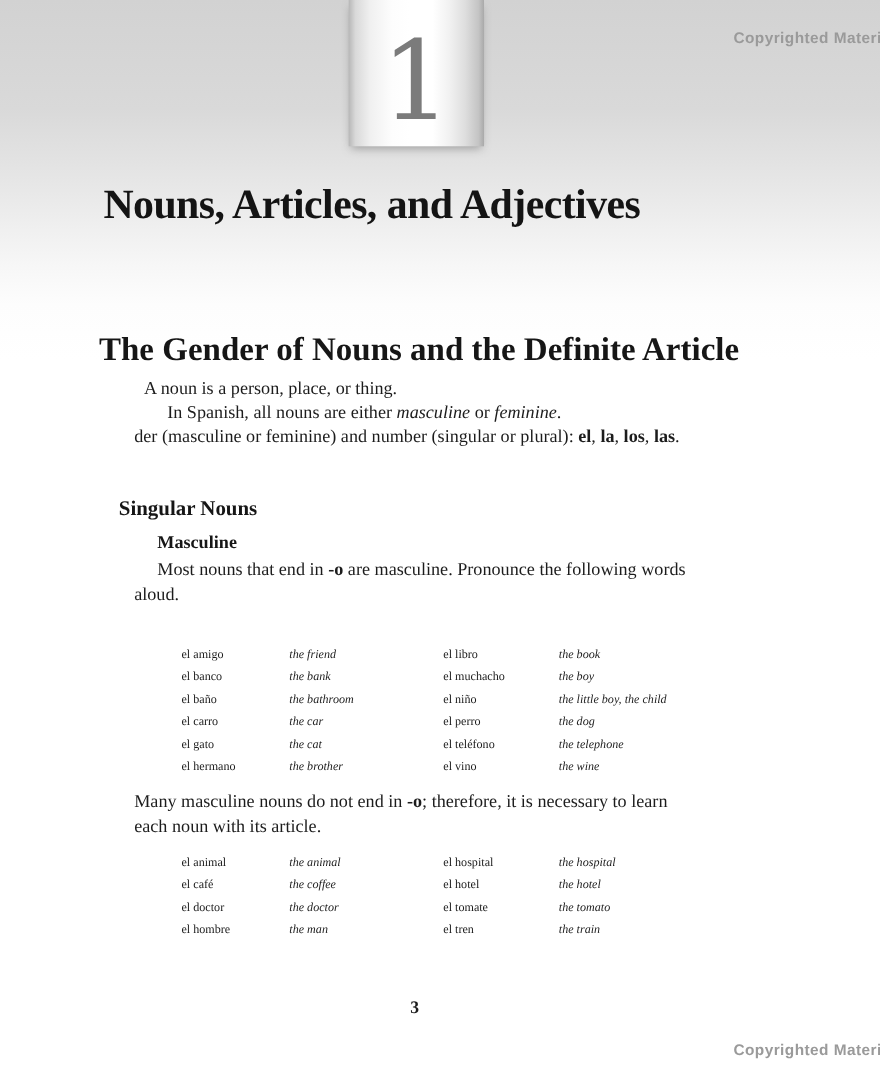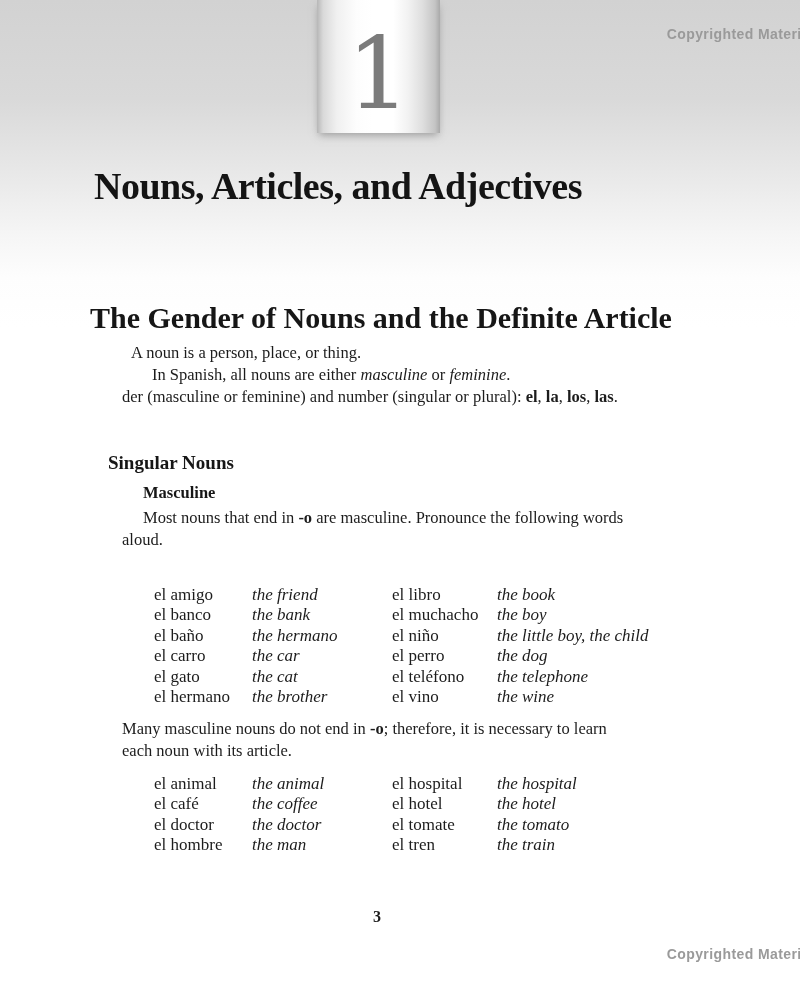--- a/index.html
+++ b/index.html
@@ -51,23 +51,23 @@
   }
   .richblock{position:absolute;left:122px;font-size:16.5px;line-height:22px;}
   .richblock .rich-line{white-space:nowrap;}
   .intro{top:342px;}
   .masc-intro{top:507px;}
   .many-note{top:718px;}
   .seg-r{font-style:normal;font-weight:normal;margin-top:44px;}
   .seg-i{font-style:italic;}
   .seg-b{font-weight:bold;}
   .vocab{
-    position:absolute;left:154px;
+    position:absolute;left:165px;
     display:grid;grid-template-columns:98px 140px 105px auto;
-    font-size:17px;line-height:20.4px;white-space:nowrap;
+    font-size:11px;line-height:20.4px;white-space:nowrap;
   }
   .vocab-1{top:585px;}
   .vocab-2{top:774px;}
   .vocab-es{font-style:normal;}
   .vocab-en{font-style:italic;}
   .page-number{
     position:absolute;left:0;top:908px;width:754px;text-align:center;
     font-size:16px;font-weight:bold;color:#1c1c1c;
   }
 </style>
@@ -104,21 +104,21 @@
   <div class="vocab vocab-1">
       <div class="vocab-es">el amigo</div>
       <div class="vocab-en">the friend</div>
       <div class="vocab-es">el libro</div>
       <div class="vocab-en">the book</div>
       <div class="vocab-es">el banco</div>
       <div class="vocab-en">the bank</div>
       <div class="vocab-es">el muchacho</div>
       <div class="vocab-en">the boy</div>
       <div class="vocab-es">el baño</div>
-      <div class="vocab-en">the hermano</div>
+      <div class="vocab-en">the bathroom</div>
       <div class="vocab-es">el niño</div>
       <div class="vocab-en">the little boy, the child</div>
       <div class="vocab-es">el carro</div>
       <div class="vocab-en">the car</div>
       <div class="vocab-es">el perro</div>
       <div class="vocab-en">the dog</div>
       <div class="vocab-es">el gato</div>
       <div class="vocab-en">the cat</div>
       <div class="vocab-es">el teléfono</div>
       <div class="vocab-en">the telephone</div>

